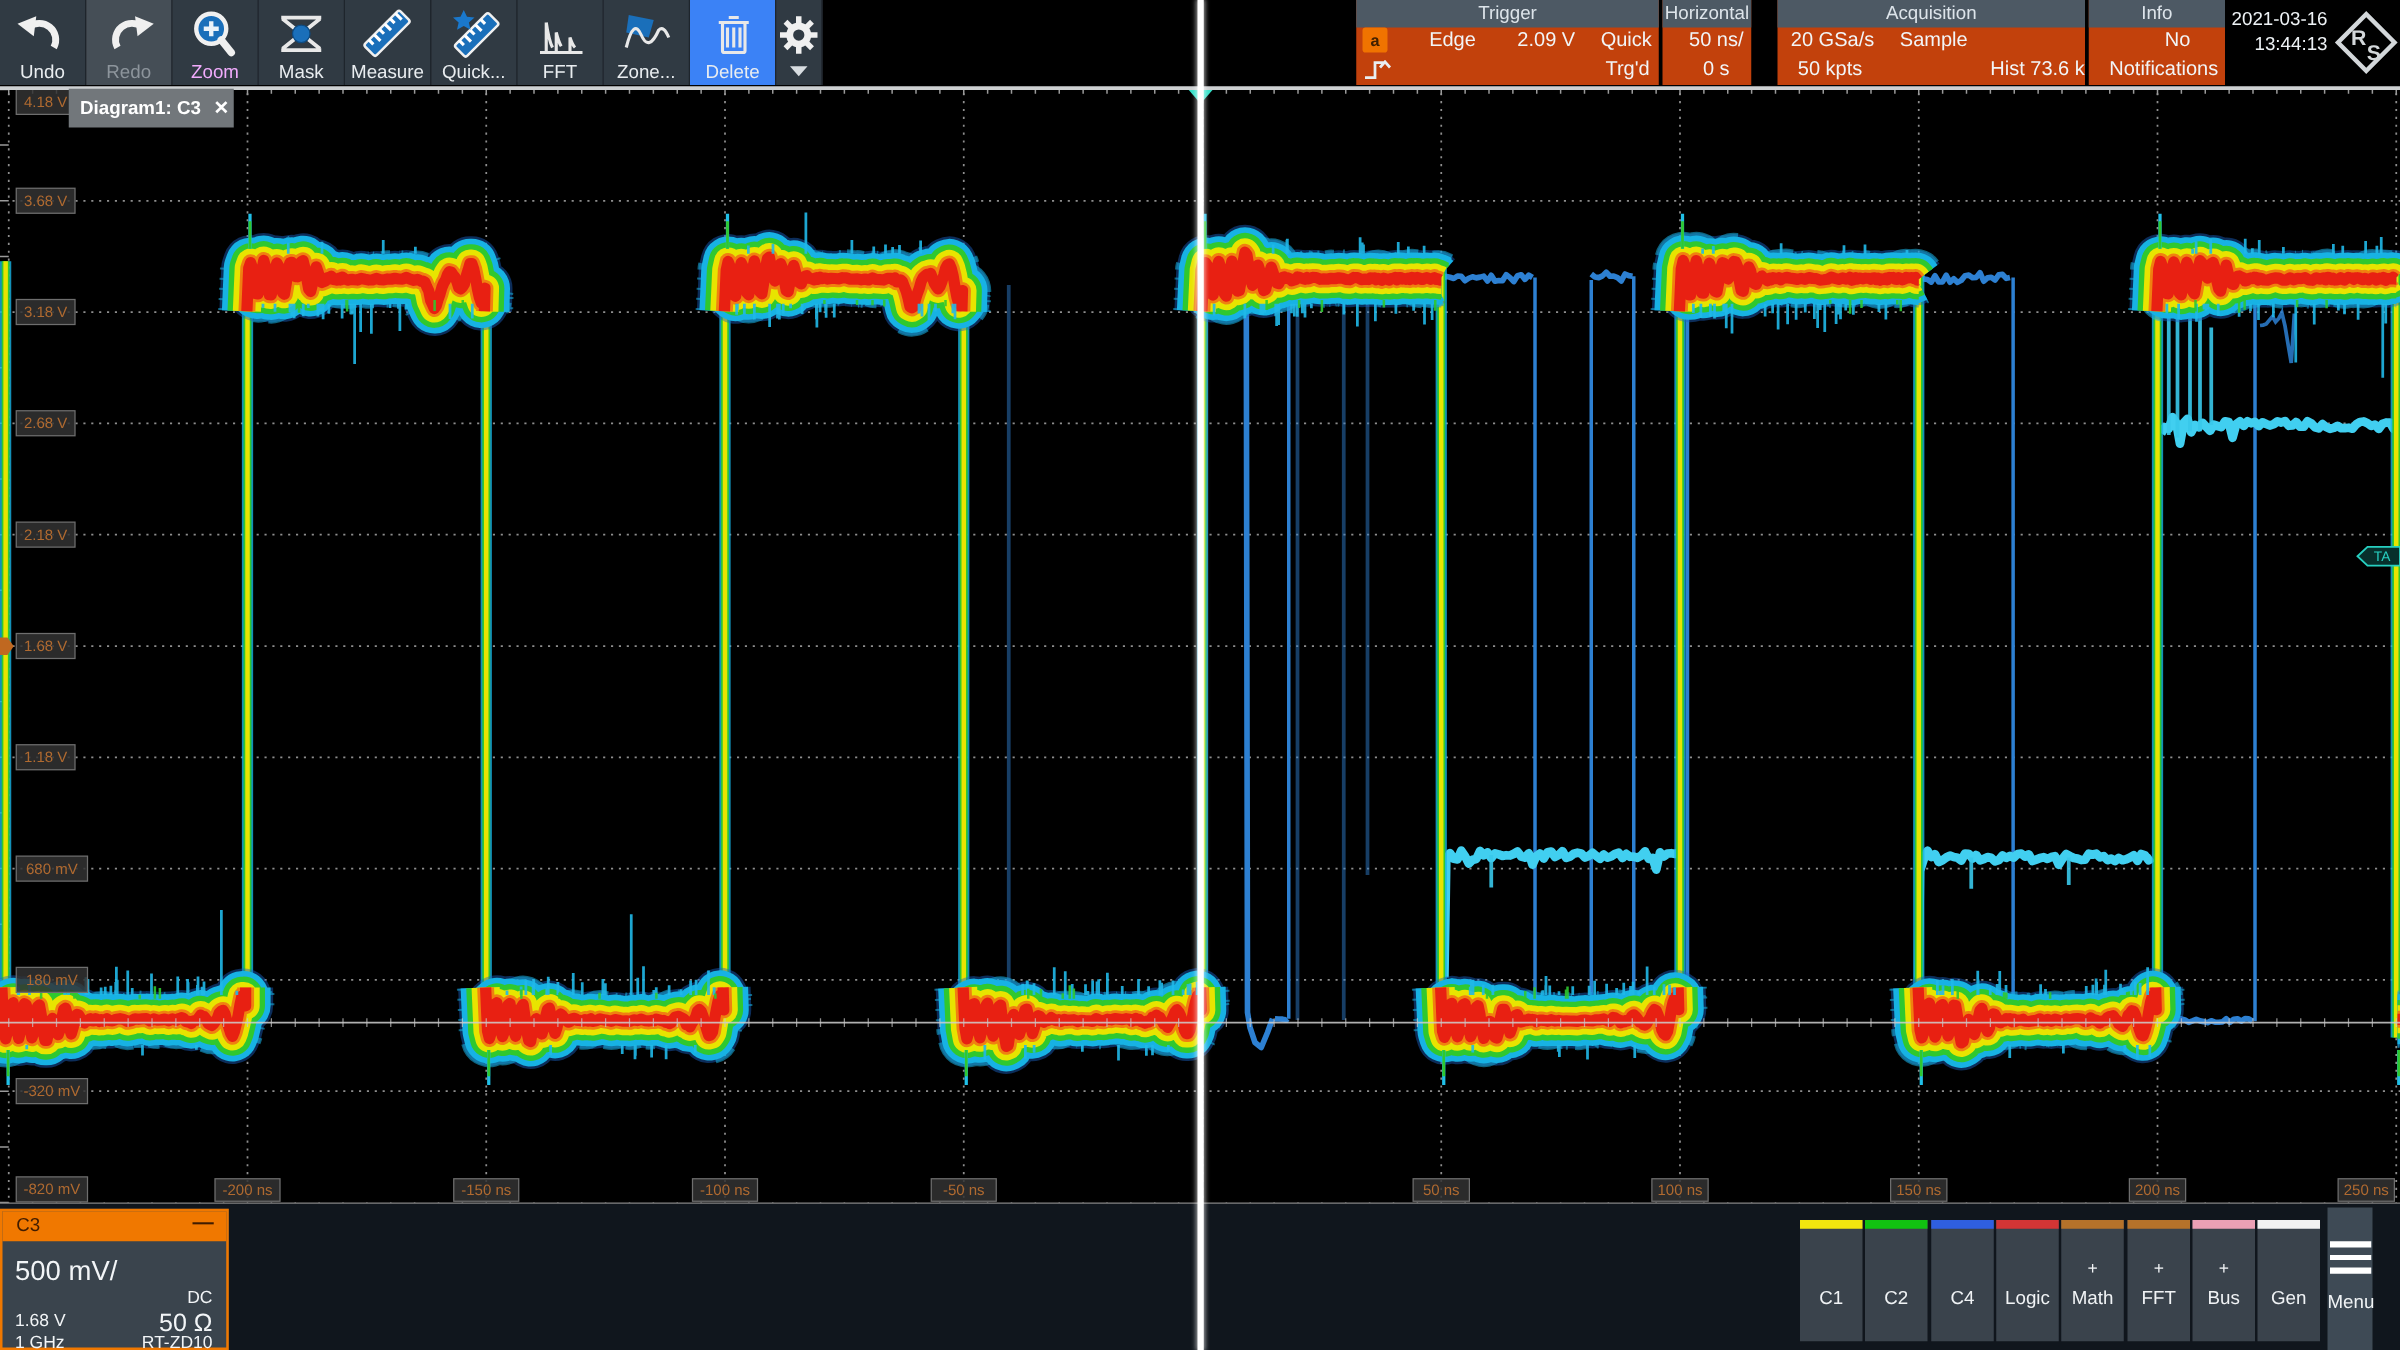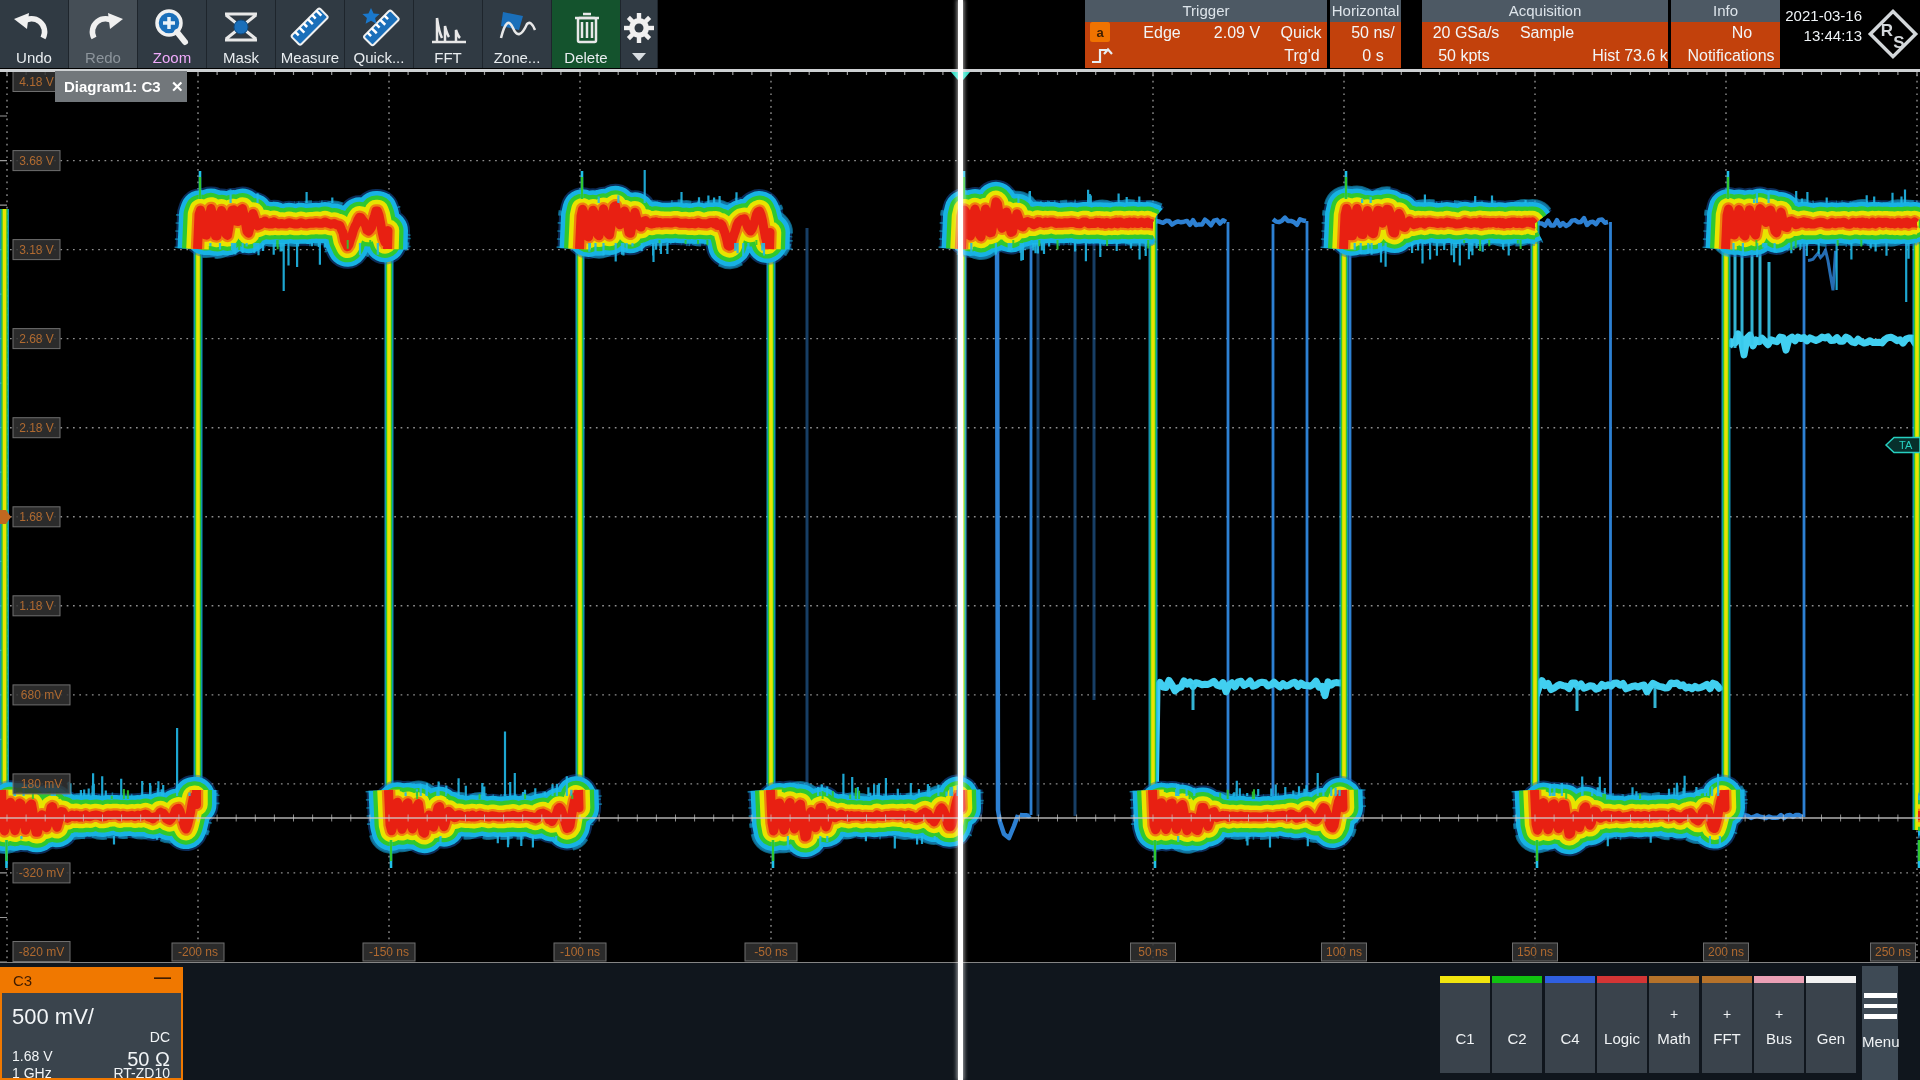--- a/index.html
+++ b/index.html
@@ -169,21 +169,21 @@
     </div>
     <div class="tbtn" style="background:#303a43">
       <div class="ic">
         <svg width="56" height="42" viewBox="0 0 56 42">
           <path d="M14,6 L34,10 L30,24 L12,20 Z" fill="#1a6fba"></path>
           <path d="M12,32 Q18,8 24,22 T38,18 Q42,14 46,24" stroke="#e8e8e8" stroke-width="2.5" fill="none"></path>
         </svg>
       </div>
       <div class="lb" style="color:#e9edf0">Zone...</div>
     </div>
-    <div class="tbtn" style="background:#14532d">
+    <div class="tbtn" style="background:#3b82f6">
       <div class="ic">
         <svg width="56" height="42" viewBox="0 0 56 42">
           <rect x="20" y="12" width="18" height="24" rx="1.5" stroke="#e8e8e8" stroke-width="2.5" fill="none"></rect>
           <path d="M17,12 H41 M25,8 h8 M24,16 v16 M29,16 v16 M34,16 v16" stroke="#e8e8e8" stroke-width="2.5" fill="none"></path>
         </svg>
       </div>
       <div class="lb" style="color:#e9edf0">Delete</div>
     </div>
     <div class="tbtn" style="width:37px">
       <div class="ic" style="height:36px">

